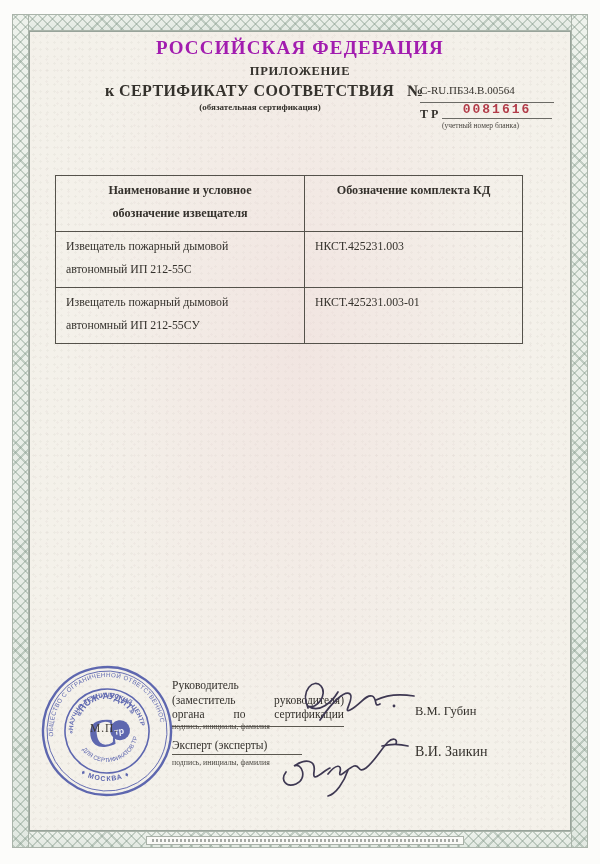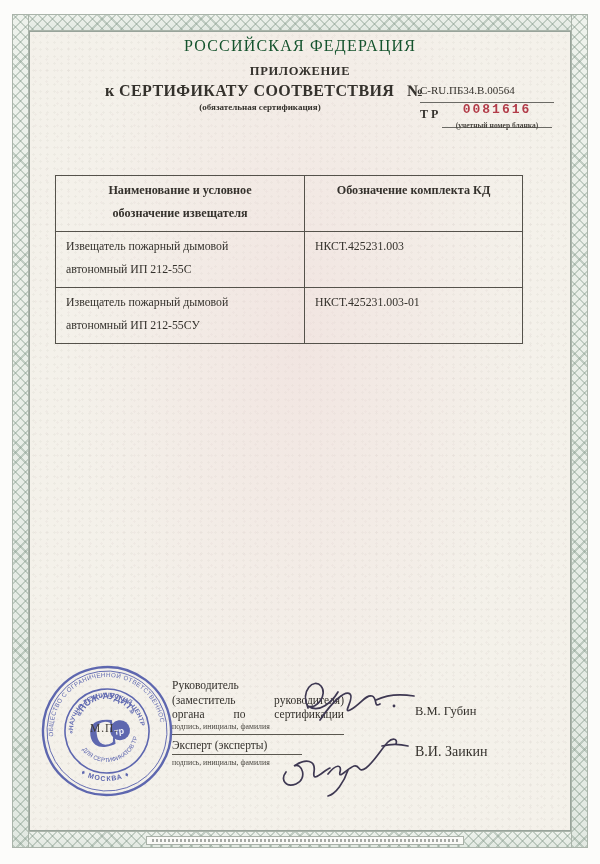--- a/index.html
+++ b/index.html
@@ -36,54 +36,54 @@
     position:absolute;left:146px;bottom:19px;width:318px;height:9px;
     background:#fafaf7;border:1px solid #a9b1a8;box-sizing:border-box;z-index:3;
   }
   .microprint .mptxt{
     height:3px;margin:2px 5px;
     background:repeating-linear-gradient(90deg, rgba(96,102,96,.55) 0 2px, transparent 2px 4px);
   }
   
   .abs{position:absolute;}
   .center{left:0;right:0;text-align:center;}
-  .country{top:37px;font-size:16px;font-weight:normal;letter-spacing:1.2px;color:#14532d;}
+  .country{top:37px;font-size:19px;font-weight:bold;letter-spacing:1.2px;color:#a21caf;}
   .doctype{top:64px;font-size:12.5px;font-weight:bold;letter-spacing:.6px;}
   .certline{left:105px;top:82px;font-size:16px;font-weight:bold;letter-spacing:.4px;}
   .certno{left:420px;top:84px;width:134px;font-size:11px;
           border-bottom:1px solid #6b6a65;padding-bottom:6px;}
   .certnote{left:105px;top:102px;width:310px;text-align:center;font-size:9px;font-weight:bold;}
   .trlabel{left:420px;top:107px;font-size:12px;font-weight:bold;letter-spacing:3px;}
   .blankno{
     left:442px;top:102px;width:110px;text-align:center;
     font-family:"Liberation Mono", monospace;font-weight:bold;
     font-size:13px;letter-spacing:2px;
-    border-bottom:1px solid #6b6a65;padding-bottom:10px;
-  }
-  .blanknote{left:442px;top:121px;width:110px;text-align:center;font-size:7.5px;color:#4a4741;font-weight:bold;}
+    border-bottom:1px solid #6b6a65;padding-bottom:1px;
+  }
+  .blanknote{left:442px;top:121px;width:110px;font-size:7.5px;color:#4a4741;}
   .heading{
     top:140px;left:34px;right:32px;text-align:center;
     font-size:11.8px;font-weight:bold;
     text-decoration:underline;text-underline-offset:2px;
   }
   
   table.kd{
     position:absolute;left:55px;top:175px;width:425px;
     border-collapse:collapse;table-layout:fixed;
   }
   table.kd td{
     border:1.4px solid #55524b;vertical-align:top;
     font-size:11.8px;line-height:23px;padding:3px 10px 6px 10px;
   }
   td.c1{width:228px;} td.c2{width:197px;margin-top:36px;}
   tr.hdr td{font-weight:bold;font-size:12.2px;text-align:center;height:42px;}
   tr.row td{height:42px;}
   
   .role1{left:172px;top:678px;width:172px;font-size:11.5px;line-height:14.6px;
-         border-bottom:1px solid #5a574f;padding-bottom:12px;}
+         border-bottom:1px solid #5a574f;padding-bottom:4px;}
   .role1 .jline{display:block;text-align:justify;text-align-last:justify;}
   .cap1{left:172px;top:722px;font-size:7.8px;color:#4a4741;}
   .role2{left:172px;top:739px;width:130px;font-size:11.5px;
          border-bottom:1px solid #5a574f;padding-bottom:3px;}
   .cap2{left:172px;top:758px;font-size:7.8px;color:#4a4741;}
   .name1{left:415px;top:704px;font-size:12.5px;text-align:right;}
   .name2{left:415px;top:744px;font-size:14px;}
   .sig{position:absolute;z-index:4;}
   
   .stamp{position:absolute;left:36px;top:660px;width:142px;height:142px;z-index:2;

